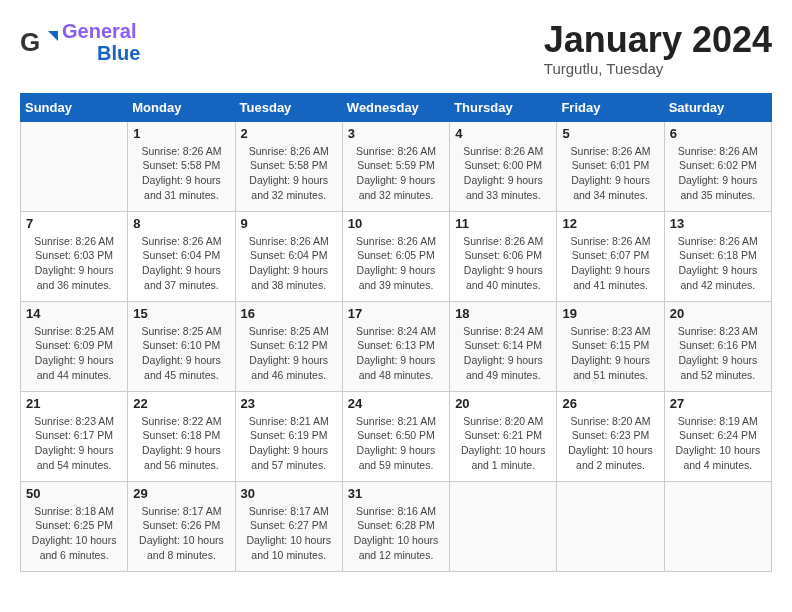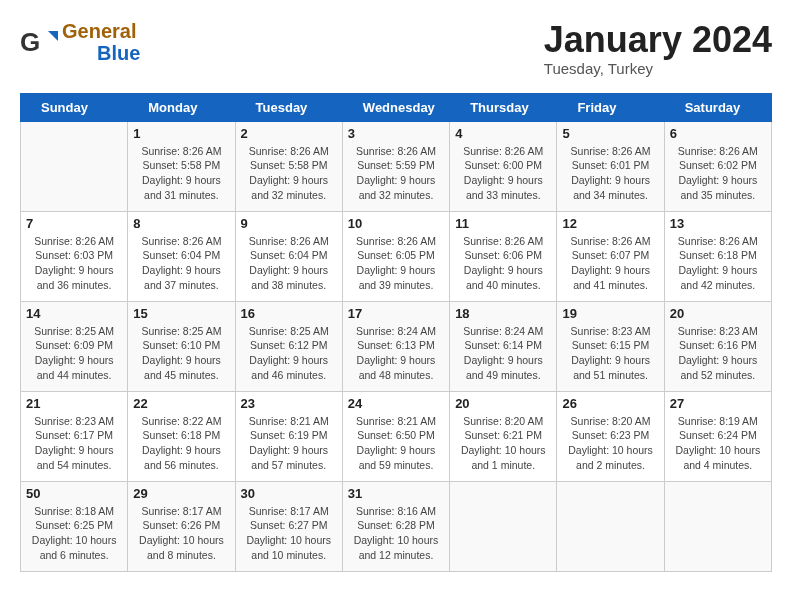--- a/index.html
+++ b/index.html
@@ -37,21 +37,21 @@
     table {
       width: 100%;
       border-collapse: collapse;
       table-layout: fixed;
     }
     thead tr th {
       background-color: #1565c0;
       color: #fff;
       font-size: 13px;
       font-weight: bold;
-      padding: 6px 20px;
+      padding: 6px 4px;
       text-align: left;
       border: 1px solid #1565c0;
     }
     tbody tr td {
       border: 1px solid #ccc;
       vertical-align: top;
       padding: 4px 5px;
       font-size: 11px;
       color: #333;
       height: 90px;
@@ -83,28 +83,28 @@
 <body>
 
 <div class="header">
   <div class="logo">
     <div style="display:flex;align-items:center;gap:4px;">
       <svg width="38" height="38" viewBox="0 0 38 38">
         <text x="0" y="28" font-size="26" font-weight="bold" fill="#333">G</text>
         <polygon points="28,8 38,8 38,18" fill="#1565c0"></polygon>
       </svg>
       <div>
-        <div style="font-size:20px;font-weight:bold;color:#a16207;line-height:1.1;">General</div>
+        <div style="font-size:20px;font-weight:bold;color:#8b5cf6;line-height:1.1;">General</div>
         <div style="font-size:20px;font-weight:bold;color:#1565c0;line-height:1.1;margin-left:35px;">Blue</div>
       </div>
     </div>
   </div>
   <div class="title-block">
     <div class="month-title">January 2024</div>
-    <div class="location">Tuesday, Turkey</div>
+    <div class="location">Turgutlu, Tuesday</div>
   </div>
 </div>
 
 <table>
   <thead>
     <tr>
       <th>Sunday</th>
       <th>Monday</th>
       <th>Tuesday</th>
       <th>Wednesday</th>

